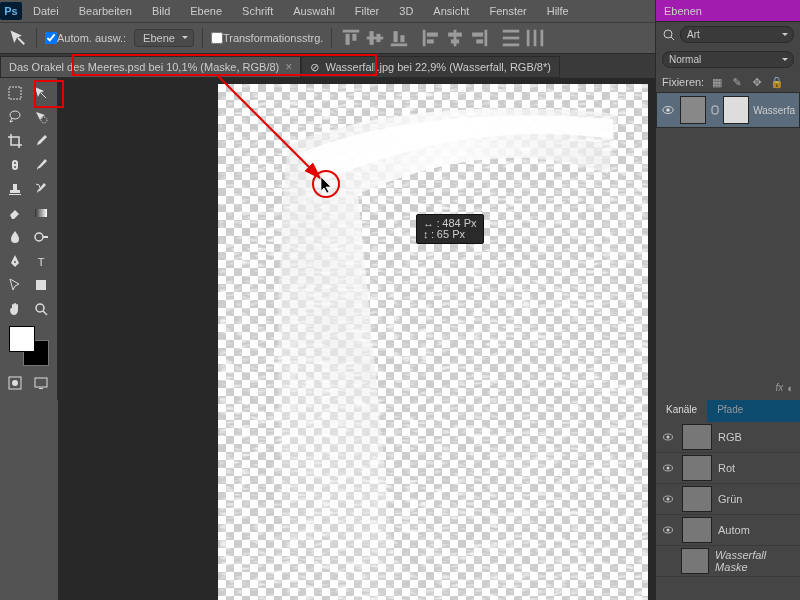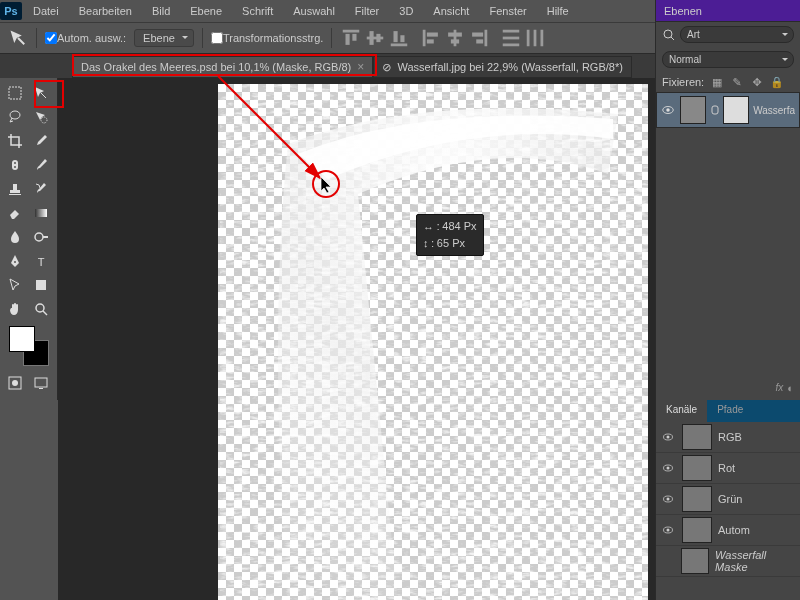--- a/index.html
+++ b/index.html
@@ -9,38 +9,38 @@
 .menu-item{padding:3px 9px;cursor:default}
 .optbar{height:32px;background:#535353;border-top:1px solid #3a3a3a;border-bottom:1px solid #2a2a2a;display:flex;align-items:center;padding-left:8px;gap:8px}
 .opt-icon{width:20px;height:20px;display:flex;align-items:center;justify-content:center}
 .opt-check{display:flex;align-items:center;}
 .opt-check input{width:12px;height:12px}
 .opt-select{background:#4a4a4a;border:1px solid #3a3a3a;padding:2px 18px 2px 8px;border-radius:3px;position:relative}
 .opt-select:after{content:"";position:absolute;right:5px;top:6px;border:3px solid transparent;border-top-color:#ccc}
 .opt-sep{width:1px;height:20px;background:#3a3a3a}
 .align-btns{display:flex;gap:2px}
 .align-btn{width:22px;height:20px;display:flex;align-items:center;justify-content:center;opacity:.6}
-.tabbar{height:24px;background:#3a3a3a;display:flex;align-items:flex-end;padding-left:72px}
+.tabbar{height:24px;background:#3a3a3a;display:flex;align-items:flex-end;}
 .doc-tab{height:22px;padding:4px 8px;background:#454545;border:1px solid #2a2a2a;display:flex;align-items:center;gap:6px;font-size:10.5px;color:#ddd}
 .doc-tab.active{background:#535353}
 .doc-tab .close{color:#999;font-size:12px;cursor:pointer}
 .tab-hl{position:absolute;border:2px solid #e30000;pointer-events:none}
 .toolbox{position:absolute;left:0;top:78px;width:58px;background:#535353;border-right:1px solid #2a2a2a;padding:4px 3px}
 .toolrow{display:flex;gap:2px;margin-bottom:2px}
 .tool{width:24px;height:22px;display:flex;align-items:center;justify-content:center;border-radius:2px;cursor:pointer}
 .tool svg{width:16px;height:16px}
 .swatches{position:relative;width:40px;height:40px;margin:6px auto}
 .sw-fg{position:absolute;width:26px;height:26px;background:#fff;border:1px solid #000;top:0;left:0}
 .sw-bg{position:absolute;width:26px;height:26px;background:#000;border:1px solid #777;bottom:0;right:0}
 .canvas{position:absolute;left:58px;top:78px;right:145px;bottom:0;background:#282828;overflow:hidden}
 .checker{position:absolute;left:160px;top:6px;width:430px;height:520px;background:repeating-conic-gradient(#ccc 0 25%,#fff 0 50%) 0 0/16px 16px}
 .waterfall{position:absolute;inset:0;pointer-events:none}
-.tooltip{position:absolute;left:358px;top:136px;background:#2a2a2a;border:1px solid #111;padding:3px 6px;font-size:10px;color:#ddd;line-height:16px;border-radius:2px}
+.tooltip{position:absolute;left:358px;top:136px;background:#2a2a2a;border:1px solid #111;padding:3px 6px;font-size:10px;color:#ddd;line-height:11px;border-radius:2px}
 .panels{position:absolute;right:0;top:0;width:145px;height:600px;background:#454545;border-left:1px solid #2a2a2a}
-.panel-tab{height:22px;display:flex;align-items:center;padding:0 8px;background:#4c1d95;border-bottom:1px solid #2a2a2a;font-size:11px}
+.panel-tab{height:22px;display:flex;align-items:center;padding:0 8px;background:#a21caf;border-bottom:1px solid #2a2a2a;font-size:11px}
 .panel-row{display:flex;align-items:center;padding:4px 6px;gap:4px}
 .panel-sel{flex:1;background:#3a3a3a;border:1px solid #2a2a2a;padding:2px 6px;border-radius:8px;font-size:10px;position:relative}
 .panel-sel:after{content:"";position:absolute;right:5px;top:6px;border:3px solid transparent;border-top-color:#ccc}
 .lock-row{padding:3px 6px;display:flex;align-items:center;gap:6px;font-size:10px;color:#aaa}
 .lock-ic{width:14px;height:14px;display:flex;align-items:center;justify-content:center;opacity:.7}
 .layer{display:flex;align-items:center;padding:3px 4px;gap:4px;background:#5a6b7c;border:1px solid #2a2a2a}
 .eye{width:16px;height:16px;display:flex;align-items:center;justify-content:center}
 .thumb{width:28px;height:28px;background:#888;border:1px solid #222}
 .channels{position:absolute;bottom:0;left:0;right:0;height:200px;background:#454545}
 .ch-tabs{display:flex;height:22px;background:#0c4a6e}

